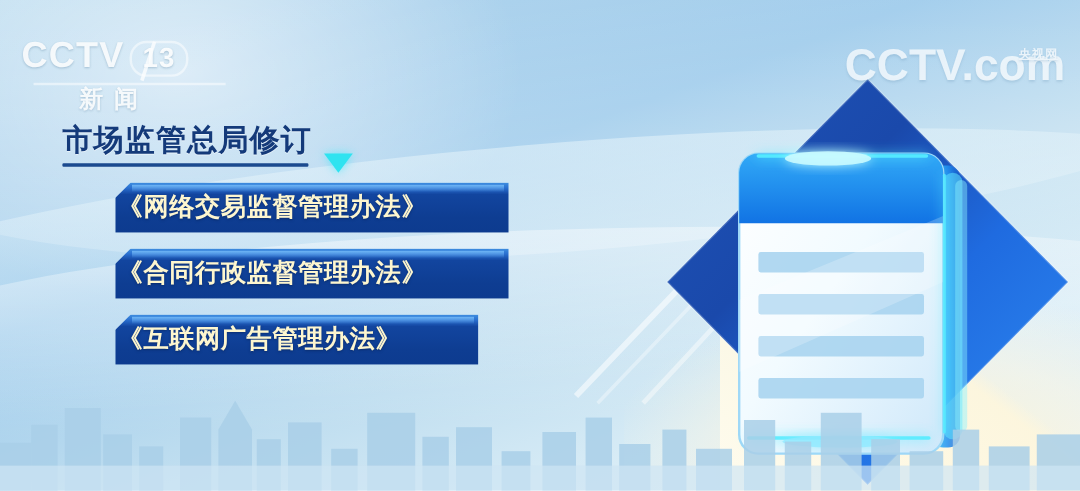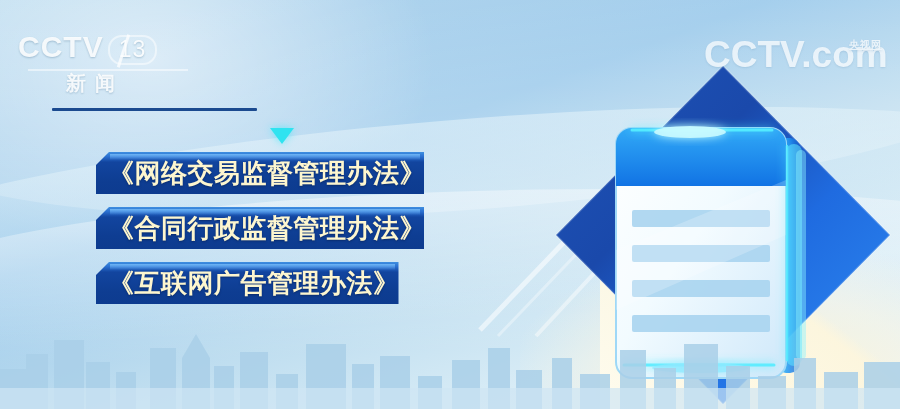--- a/index.html
+++ b/index.html
@@ -54,21 +54,21 @@
   .logo-main{
     font-family:"Liberation Sans",sans-serif;
     font-size:30px;font-weight:700;letter-spacing:1px;
     color:rgba(255,255,255,.92);
     text-shadow:0 1px 2px rgba(90,130,160,.45);
     line-height:1;
   }
   .logo-13{
     display:inline-block;margin-left:4px;padding:1px 9px 2px 9px;
     border-radius:14px;border:2px solid rgba(255,255,255,.55);
-    font-size:23px;font-weight:400;color:rgba(255,255,255,.95);
+    font-size:23px;font-weight:700;color:rgba(255,255,255,.95);
   }
   .logo-sub{
     margin-top:5px;margin-left:48px;
     font-size:20px;font-weight:700;letter-spacing:9px;
     color:rgba(255,255,255,.92);
     text-shadow:0 1px 2px rgba(90,130,160,.4);
   }
   .logo-slash{
     position:absolute;left:104px;top:2px;width:3px;height:34px;
     background:rgba(255,255,255,.8);transform:rotate(18deg);
@@ -124,22 +124,22 @@
     clip-path:polygon(13px 0,100% 0,100% 100%,0 100%,0 13px);
     box-shadow:0 0 0 3px rgba(205,232,247,.75), 0 2px 7px rgba(20,60,120,.25);
   }
   .bar-hl{
     position:absolute;left:14px;top:2px;right:3px;height:6px;
     background:linear-gradient(180deg,rgba(120,190,250,.85),rgba(80,150,230,0));
     pointer-events:none;
   }
   .bar-label{
     position:relative;z-index:2;
-    padding:0 10px 0 12px;
-    font-size:26px;font-weight:700;letter-spacing:.5px;
+    padding:0 10px 0 2px;
+    font-size:21px;font-weight:700;letter-spacing:.5px;
     color:#fdf6cf;white-space:nowrap;line-height:42px;
     text-shadow:0 1px 2px rgba(8,36,90,.7);
   }
 
   
   .tail{
     position:absolute;left:388px;top:366px;
     font-size:17px;font-weight:700;letter-spacing:1px;
     color:#1b3f80;white-space:nowrap;
     text-shadow:0 1px 0 rgba(255,255,255,.55);
@@ -275,20 +275,21 @@
     <div class="logo-underline"></div>
     <div class="logo-sub">新闻</div>
   </div>
 
   <div class="watermark">
     <div class="wm-cctv">CCTV.com</div>
     <div class="wm-cn">央视网</div>
   </div>
 
   <div class="headline">
+    <div class="headline-text">市场监管总局修订</div>
     <div class="headline-rule"></div>
     <div class="headline-tri"></div>
   </div>
 
   <div class="bars">
     <div class="bar">
       <div class="bar-shape" style="width: 328px;"></div>
       <div class="bar-hl" style="width: 310px;"></div>
       <div class="bar-label">《网络交易监督管理办法》</div>
     </div>

